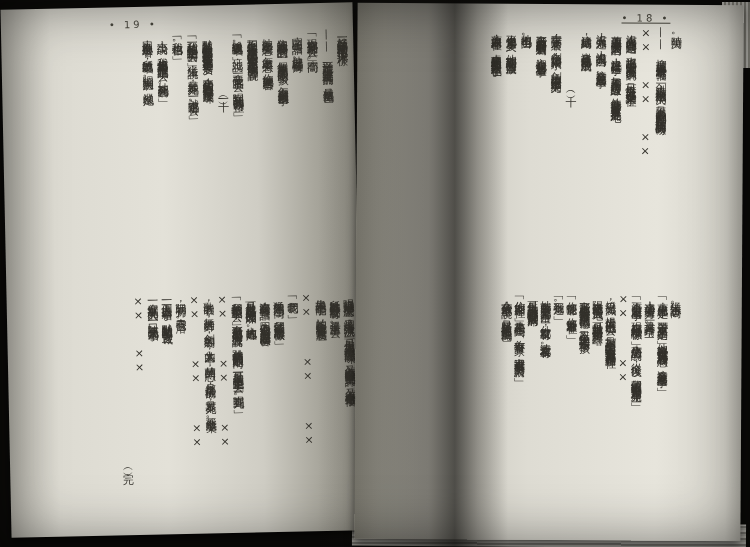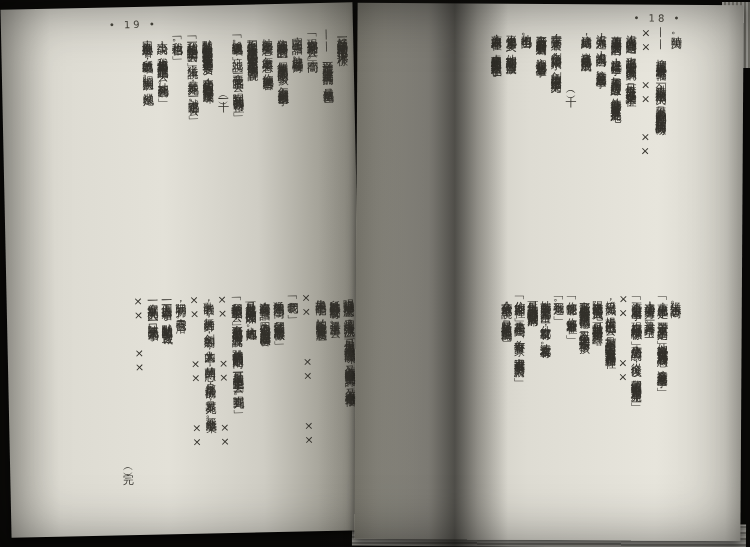--- a/index.html
+++ b/index.html
@@ -40,21 +40,21 @@
   
   #vignette{
     position:absolute;inset:0;z-index:6;pointer-events:none;
     box-shadow:inset 0 0 60px rgba(0,0,0,.55);
   }
   
   .page-number{
     position:absolute;font-size:10px;color:#4a483f;letter-spacing:3px;white-space:nowrap;
   }
   #left-page .page-number{left:108px;top:12px;}
-  #right-page .page-number{left:276px;top:8px;}
+  #right-page .page-number{left:264px;top:8px;text-decoration:underline;}
   .register{
     position:absolute;
     writing-mode:vertical-rl;
     text-orientation:mixed;
     font-size:11px;color:#33312b;
     letter-spacing:1px;
     overflow:hidden;
   }
   .register p{margin:0;padding:0;}
   #left-upper {left:26px;top:26px;width:322px;height:256px;line-height:15px;}

